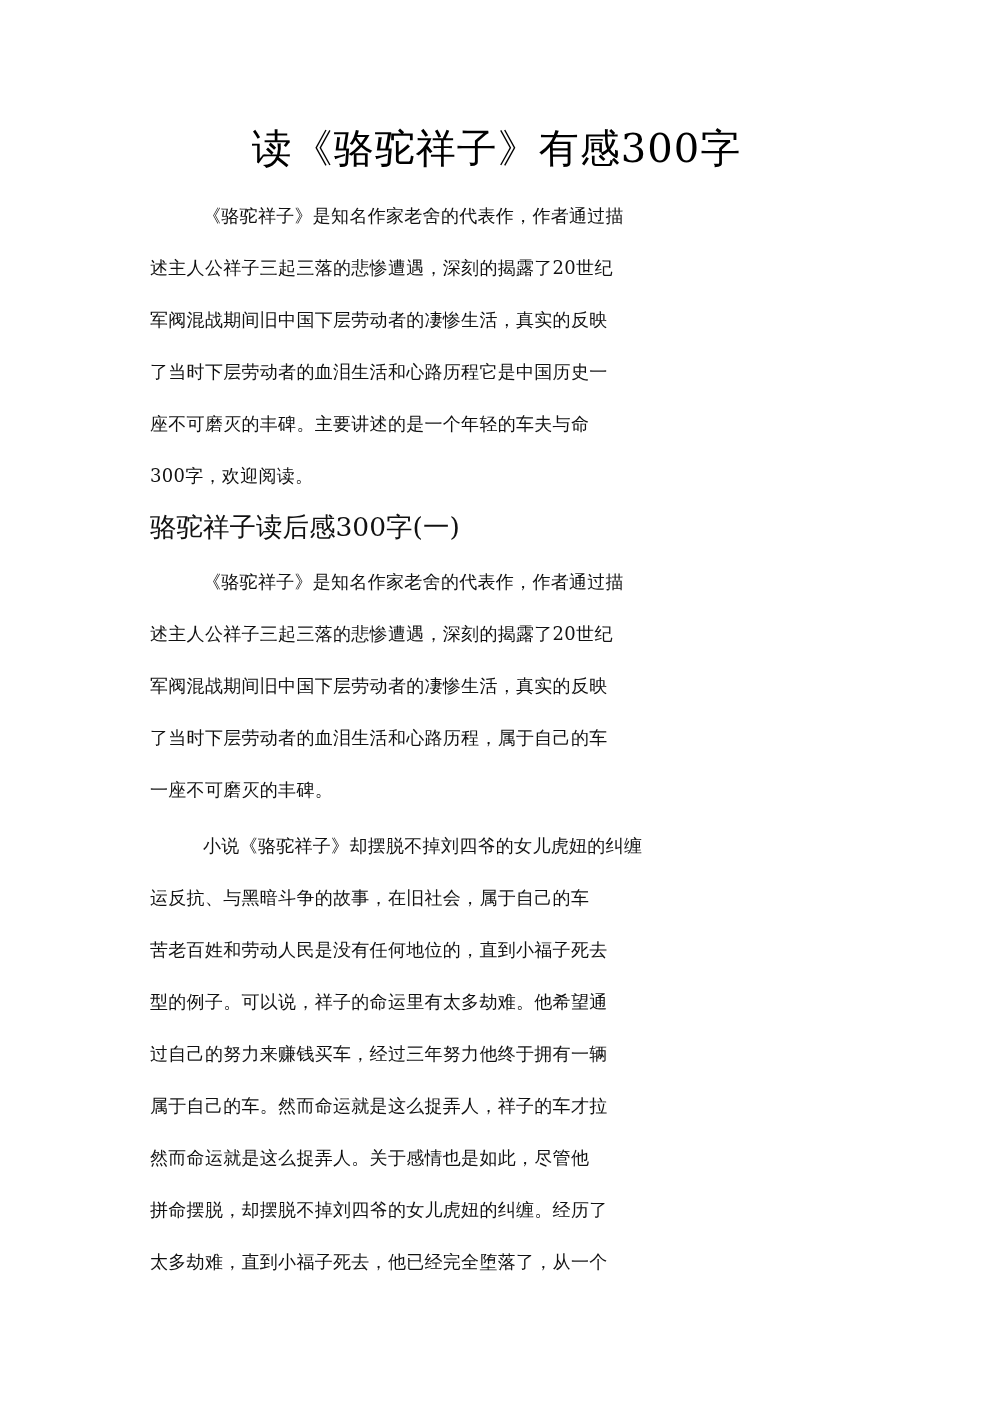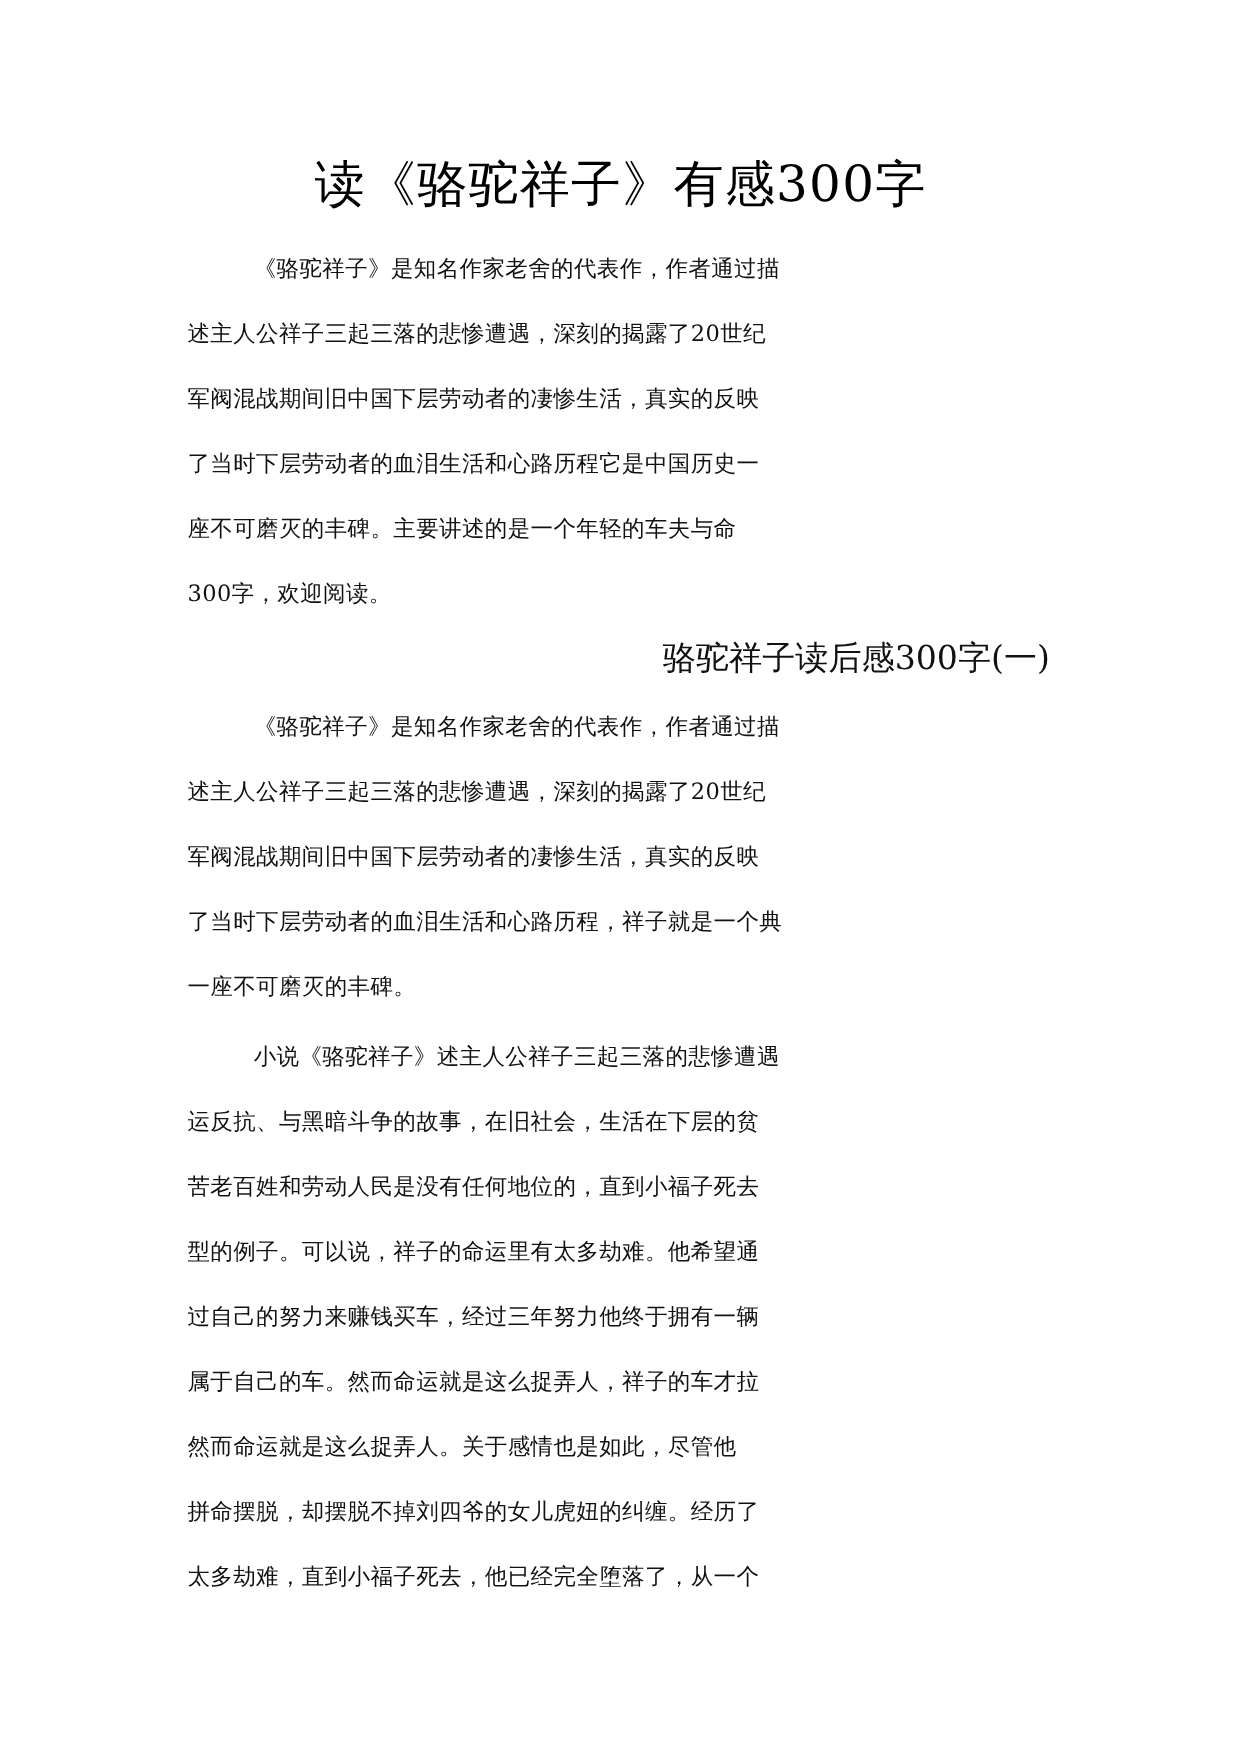--- a/index.html
+++ b/index.html
@@ -48,21 +48,20 @@
       letter-spacing: 0.3px;
     }
     .line.indent {
       padding-left: 53px;
     }
     .heading-line {
       font-size: 26.5px;
       height: 50px;
       line-height: 50px;
       white-space: nowrap;
-      text-align: right;
     }
   </style>
 </head>
 <body>
 
 <div class="page">
 
   <div class="title">读《骆驼祥子》有感300字</div>
 
   <div class="body">
@@ -75,27 +74,27 @@
       <div class="line">座不可磨灭的丰碑。主要讲述的是一个年轻的车夫与命</div>
       <div class="line">300字，欢迎阅读。</div>
     </div>
 
     <div class="heading-line">骆驼祥子读后感300字(一)</div>
 
     <div style="margin-top:4px;">
       <div class="line indent">《骆驼祥子》是知名作家老舍的代表作，作者通过描</div>
       <div class="line">述主人公祥子三起三落的悲惨遭遇，深刻的揭露了20世纪</div>
       <div class="line">军阀混战期间旧中国下层劳动者的凄惨生活，真实的反映</div>
-      <div class="line">了当时下层劳动者的血泪生活和心路历程，祥子就是一个典</div>
+      <div class="line">了当时下层劳动者的血泪生活和心路历程，属于自己的车</div>
       <div class="line">一座不可磨灭的丰碑。</div>
     </div>
 
     <div style="margin-top:4px;">
-      <div class="line indent">小说《骆驼祥子》述主人公祥子三起三落的悲惨遭遇</div>
-      <div class="line">运反抗、与黑暗斗争的故事，在旧社会，生活在下层的贫</div>
+      <div class="line indent">小说《骆驼祥子》却摆脱不掉刘四爷的女儿虎妞的纠缠</div>
+      <div class="line">运反抗、与黑暗斗争的故事，在旧社会，属于自己的车</div>
       <div class="line">苦老百姓和劳动人民是没有任何地位的，直到小福子死去</div>
       <div class="line">型的例子。可以说，祥子的命运里有太多劫难。他希望通</div>
       <div class="line">过自己的努力来赚钱买车，经过三年努力他终于拥有一辆</div>
       <div class="line">属于自己的车。然而命运就是这么捉弄人，祥子的车才拉</div>
       <div class="line">然而命运就是这么捉弄人。关于感情也是如此，尽管他</div>
       <div class="line">拼命摆脱，却摆脱不掉刘四爷的女儿虎妞的纠缠。经历了</div>
       <div class="line">太多劫难，直到小福子死去，他已经完全堕落了，从一个</div>
     </div>
 
   </div>

